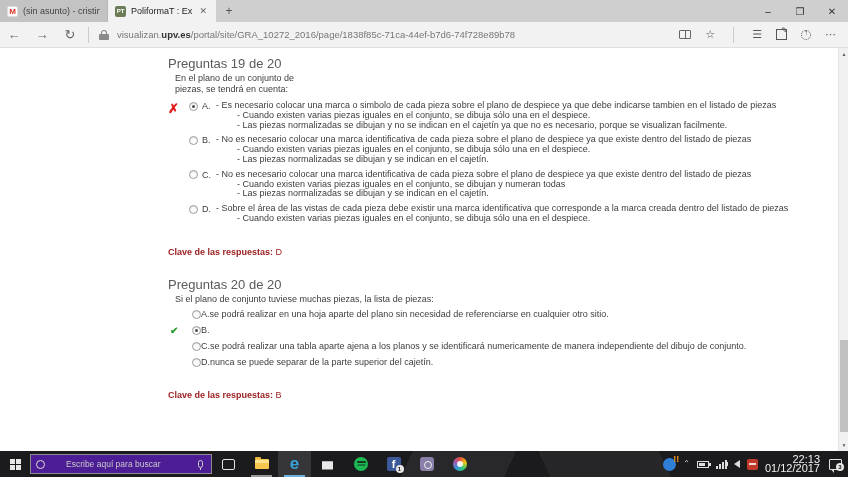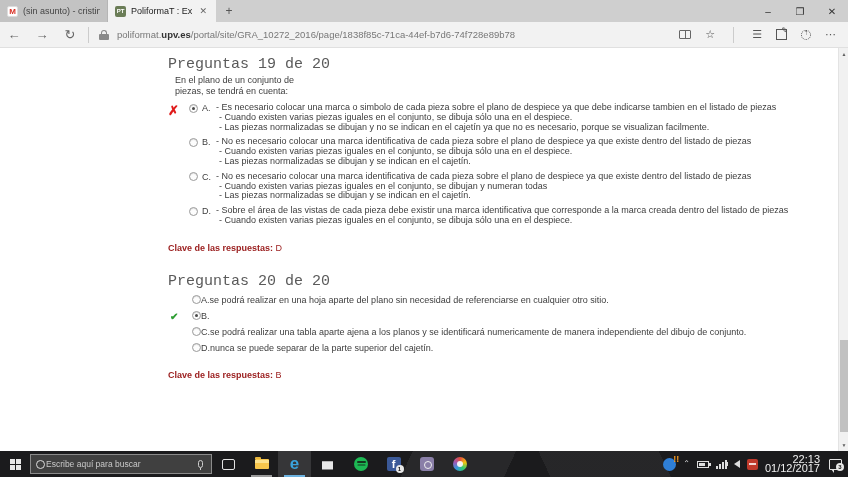--- a/index.html
+++ b/index.html
@@ -41,50 +41,50 @@
   
   .content { position:absolute; left:0; top:48px; width:838px; height:403px; background:#fff; }
   .scrollbar { position:absolute; right:0; top:48px; width:10px; height:403px; background:#f1f1f1; border-left:1px solid #e3e3e3; }
   .scroll-arrow { position:absolute; left:0; width:10px; height:12px; font-size:5px; color:#606060; text-align:center; line-height:12px; }
   .scroll-up { top:0; }
   .scroll-down { bottom:0; }
   .scroll-thumb { position:absolute; left:1px; width:8px; top:292px; height:92px; background:#c1c1c1; }
 
   
   .quiz { position:absolute; left:168px; top:8px; right:20px; color:#3d3d3d; font-size:9px; }
-  .q-header { color:#5a5a5a; font-size:15px;font-family:Liberation Mono, monospace; }
+  .q-header { color:#5a5a5a; font-size:13px; }
   .q-question { margin:2px 0 0 7px; line-height:10.5px; color:#3d3d3d; }
   .opts19 { margin-top:7px; }
   .opt { display:flex; margin-bottom:5px; }
   .opt .markzone { width:21px; flex:0 0 21px; position:relative; }
   .mark-x { color:#e01b1b; font-size:13px; font-weight:bold; line-height:10px; position:relative; top:3px; }
   .mark-v { color:#2e9e33; font-size:10px; font-weight:bold; line-height:10px; position:relative; top:1px; }
   .radio { width:9px; height:9px; flex:0 0 9px; border:1px solid #9a9a9a; border-radius:50%; background:#fdfdfd; margin-top:0.5px; position:relative; box-shadow:inset 0 1px 1px rgba(0,0,0,.12); }
   .radio.sel:after { content:""; position:absolute; left:2px; top:2px; width:3px; height:3px; border-radius:50%; background:#4a4a4a; }
   .opt .letter { width:14px; flex:0 0 14px; text-align:left; margin-left:4px; }
   .opt-lines { line-height:9.8px; }
-  .opt-lines div + div { margin-left:3px; }
+  .opt-lines div + div { margin-left:21px; }
   .opt-single { line-height:10px; }
-  .clave { color:#9c2121; margin-top:17px; font-weight:bold; }
+  .clave { color:#9c2121; margin-top:23px; font-weight:bold; }
   .clave .ans { font-weight:normal; }
   .q20 { margin-top:20px; }
   .opts20 { margin-top:5px; margin-left:24px; }
   .opt20 { display:flex; margin-bottom:6px; align-items:flex-start; }
   .opt20 .markzone { width:22px; flex:0 0 22px; margin-left:-22px; }
 
   
   .taskbar { position:absolute; left:0; top:451px; width:848px; height:26px; background:#1b1b1d; overflow:hidden; }
   .taskbar .wall { position:absolute; inset:0; background:
       linear-gradient(115deg, transparent 48%, rgba(255,255,255,.06) 48%, rgba(255,255,255,.06) 60%, transparent 60%),
       linear-gradient(65deg, transparent 64%, rgba(255,255,255,.05) 64%, rgba(255,255,255,.05) 78%, transparent 78%); }
   .tb-row { position:absolute; inset:0; display:flex; align-items:center; }
   .start { width:30px; display:flex; align-items:center; justify-content:center; }
   .win-logo { width:11px; height:11px; display:grid; grid-template-columns:5px 5px; grid-template-rows:5px 5px; gap:1px; }
   .win-logo span { background:#e6e6e6; }
-  .searchbox { width:182px; height:20px; background:#404040; border:1px solid #8b8b8b; display:flex; align-items:center; padding:0 5px; gap:1px; }
+  .searchbox { width:182px; height:20px; background:#4c1d95; border:1px solid #8b8b8b; display:flex; align-items:center; padding:0 5px; gap:21px; }
   .cortana-circle { width:9px; height:9px; border:1.5px solid #dcdcdc; border-radius:50%; flex:0 0 9px; }
   .search-ph { color:#c9c9c9; font-size:8.5px; white-space:nowrap; flex:1; }
   .mic { width:5px; height:8px; border:1px solid #cfcfcf; border-radius:3px; position:relative; margin-right:3px; }
   .mic:after { content:""; position:absolute; left:1px; bottom:-3px; width:1px; height:2px; background:#cfcfcf; }
   .tb-icons { display:flex; align-items:center; }
   .tb-ic { width:33px; height:26px; display:flex; align-items:center; justify-content:center; position:relative; }
   .tb-ic.open:after { content:""; position:absolute; left:6px; right:6px; bottom:0; height:2px; background:#9a9a9a; }
   .tb-ic.active { background:rgba(255,255,255,.12); }
   .tb-ic.active:after { background:#6cb2e0; }
   .taskview { width:13px; height:11px; border:1px solid #e3e3e3; border-radius:2px; }
@@ -145,21 +145,21 @@
 
   <div class="navbar">
     <div class="nav-btn">←</div>
     <div class="nav-btn">→</div>
     <div class="nav-btn">↻</div>
     <div class="nav-sep"></div>
     <div class="lock-icon">
         <span class="shackle"></span>
         <span class="body"></span>
       </div>
-    <div class="url"><span>poliformat.</span><b>upv.es</b><span>/portal/site/GRA_10272_2016/page/1838f85c-71ca-44ef-b7d6-74f728e89b78</span></div>
+    <div class="url"><span>visualizan.</span><b>upv.es</b><span>/portal/site/GRA_10272_2016/page/1838f85c-71ca-44ef-b7d6-74f728e89b78</span></div>
     <div class="nav-right">
       <span class="book-icon"></span>
       <span class="ni">☆</span>
       <span class="nav-sep"></span>
       <span class="ni">☰</span>
       <span class="note-icon"></span>
       <span class="share-icon"></span>
       <span class="ni">⋯</span>
     </div>
   </div>
@@ -214,20 +214,21 @@
           </div>
         </div>
       </div>
 
       <div class="clave">
         <span>Clave de las respuestas:</span> <span class="ans">D</span>
       </div>
 
       <div class="q20">
         <div class="q-header">Preguntas 20 de 20</div>
+        <div class="q-question">Si el plano de conjunto tuviese muchas piezas, la lista de piezas:</div>
 
         <div class="opts20">
           <div class="opt20">
             <div class="markzone"></div>
             <span class="radio"></span>
             <span class="letter">A.</span>
             <div class="opt-single">se podrá realizar en una hoja aparte del plano sin necesidad de referenciarse en cualquier otro sitio.</div>
           </div>
           <div class="opt20">
             <div class="markzone"><span class="mark-v">✔</span></div>

